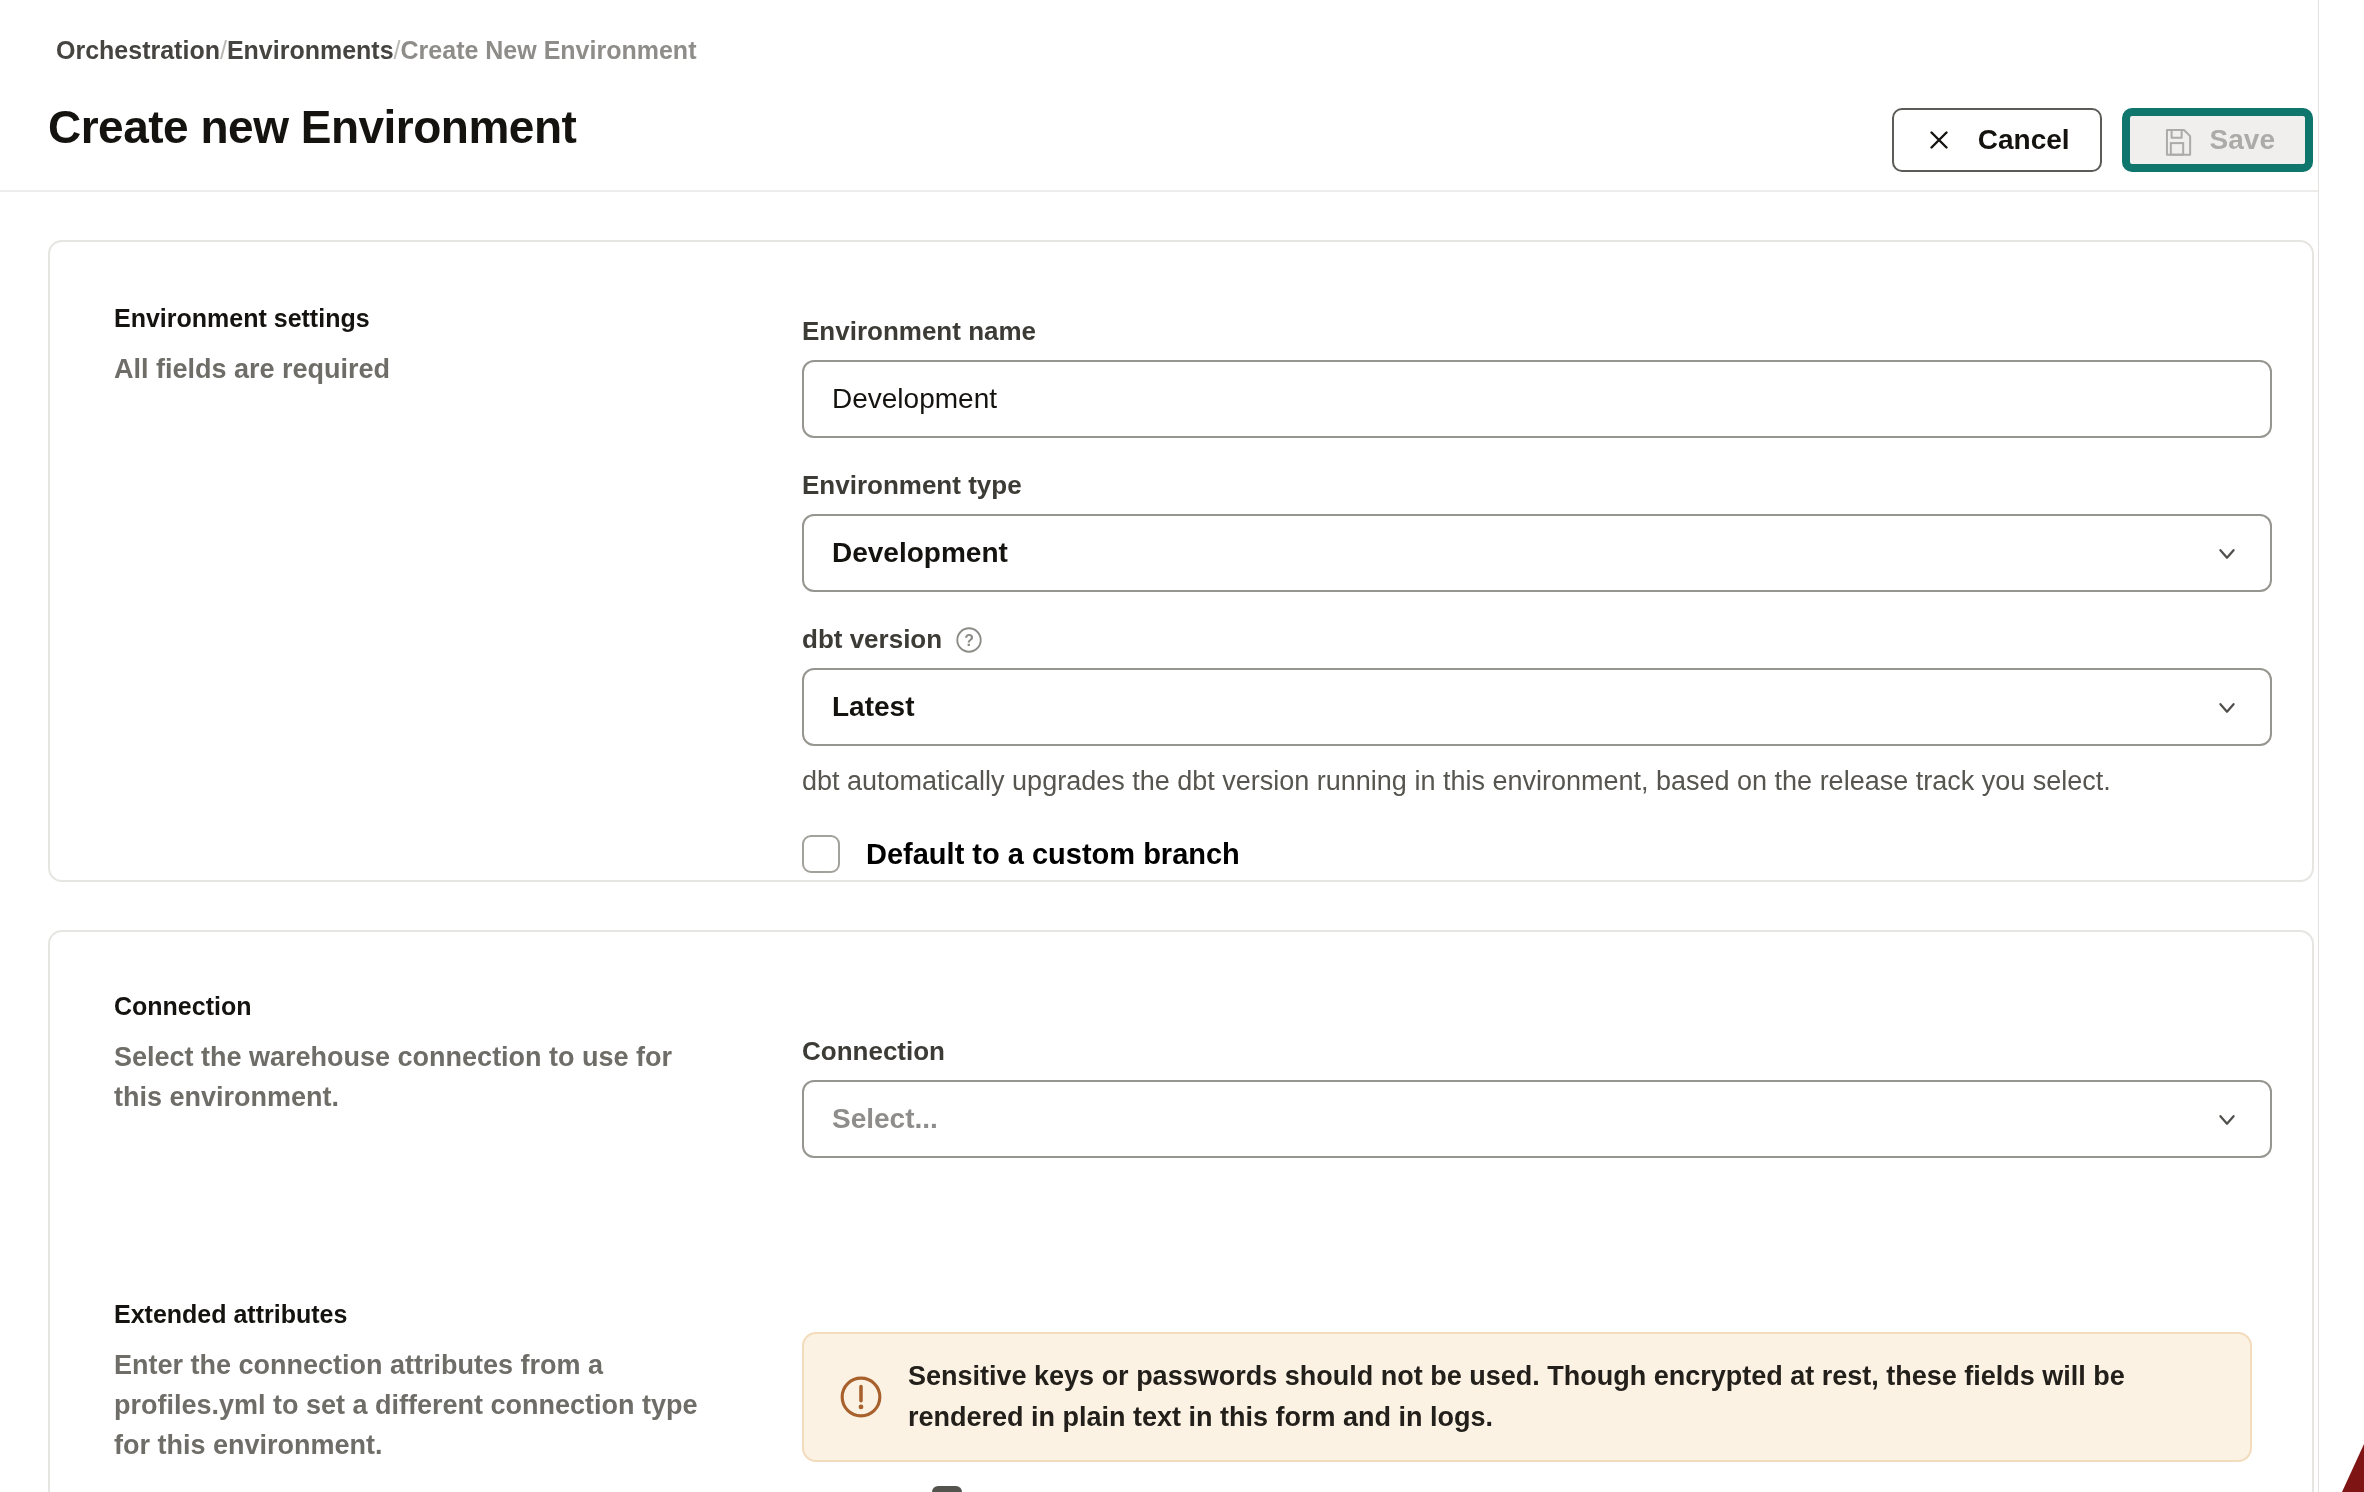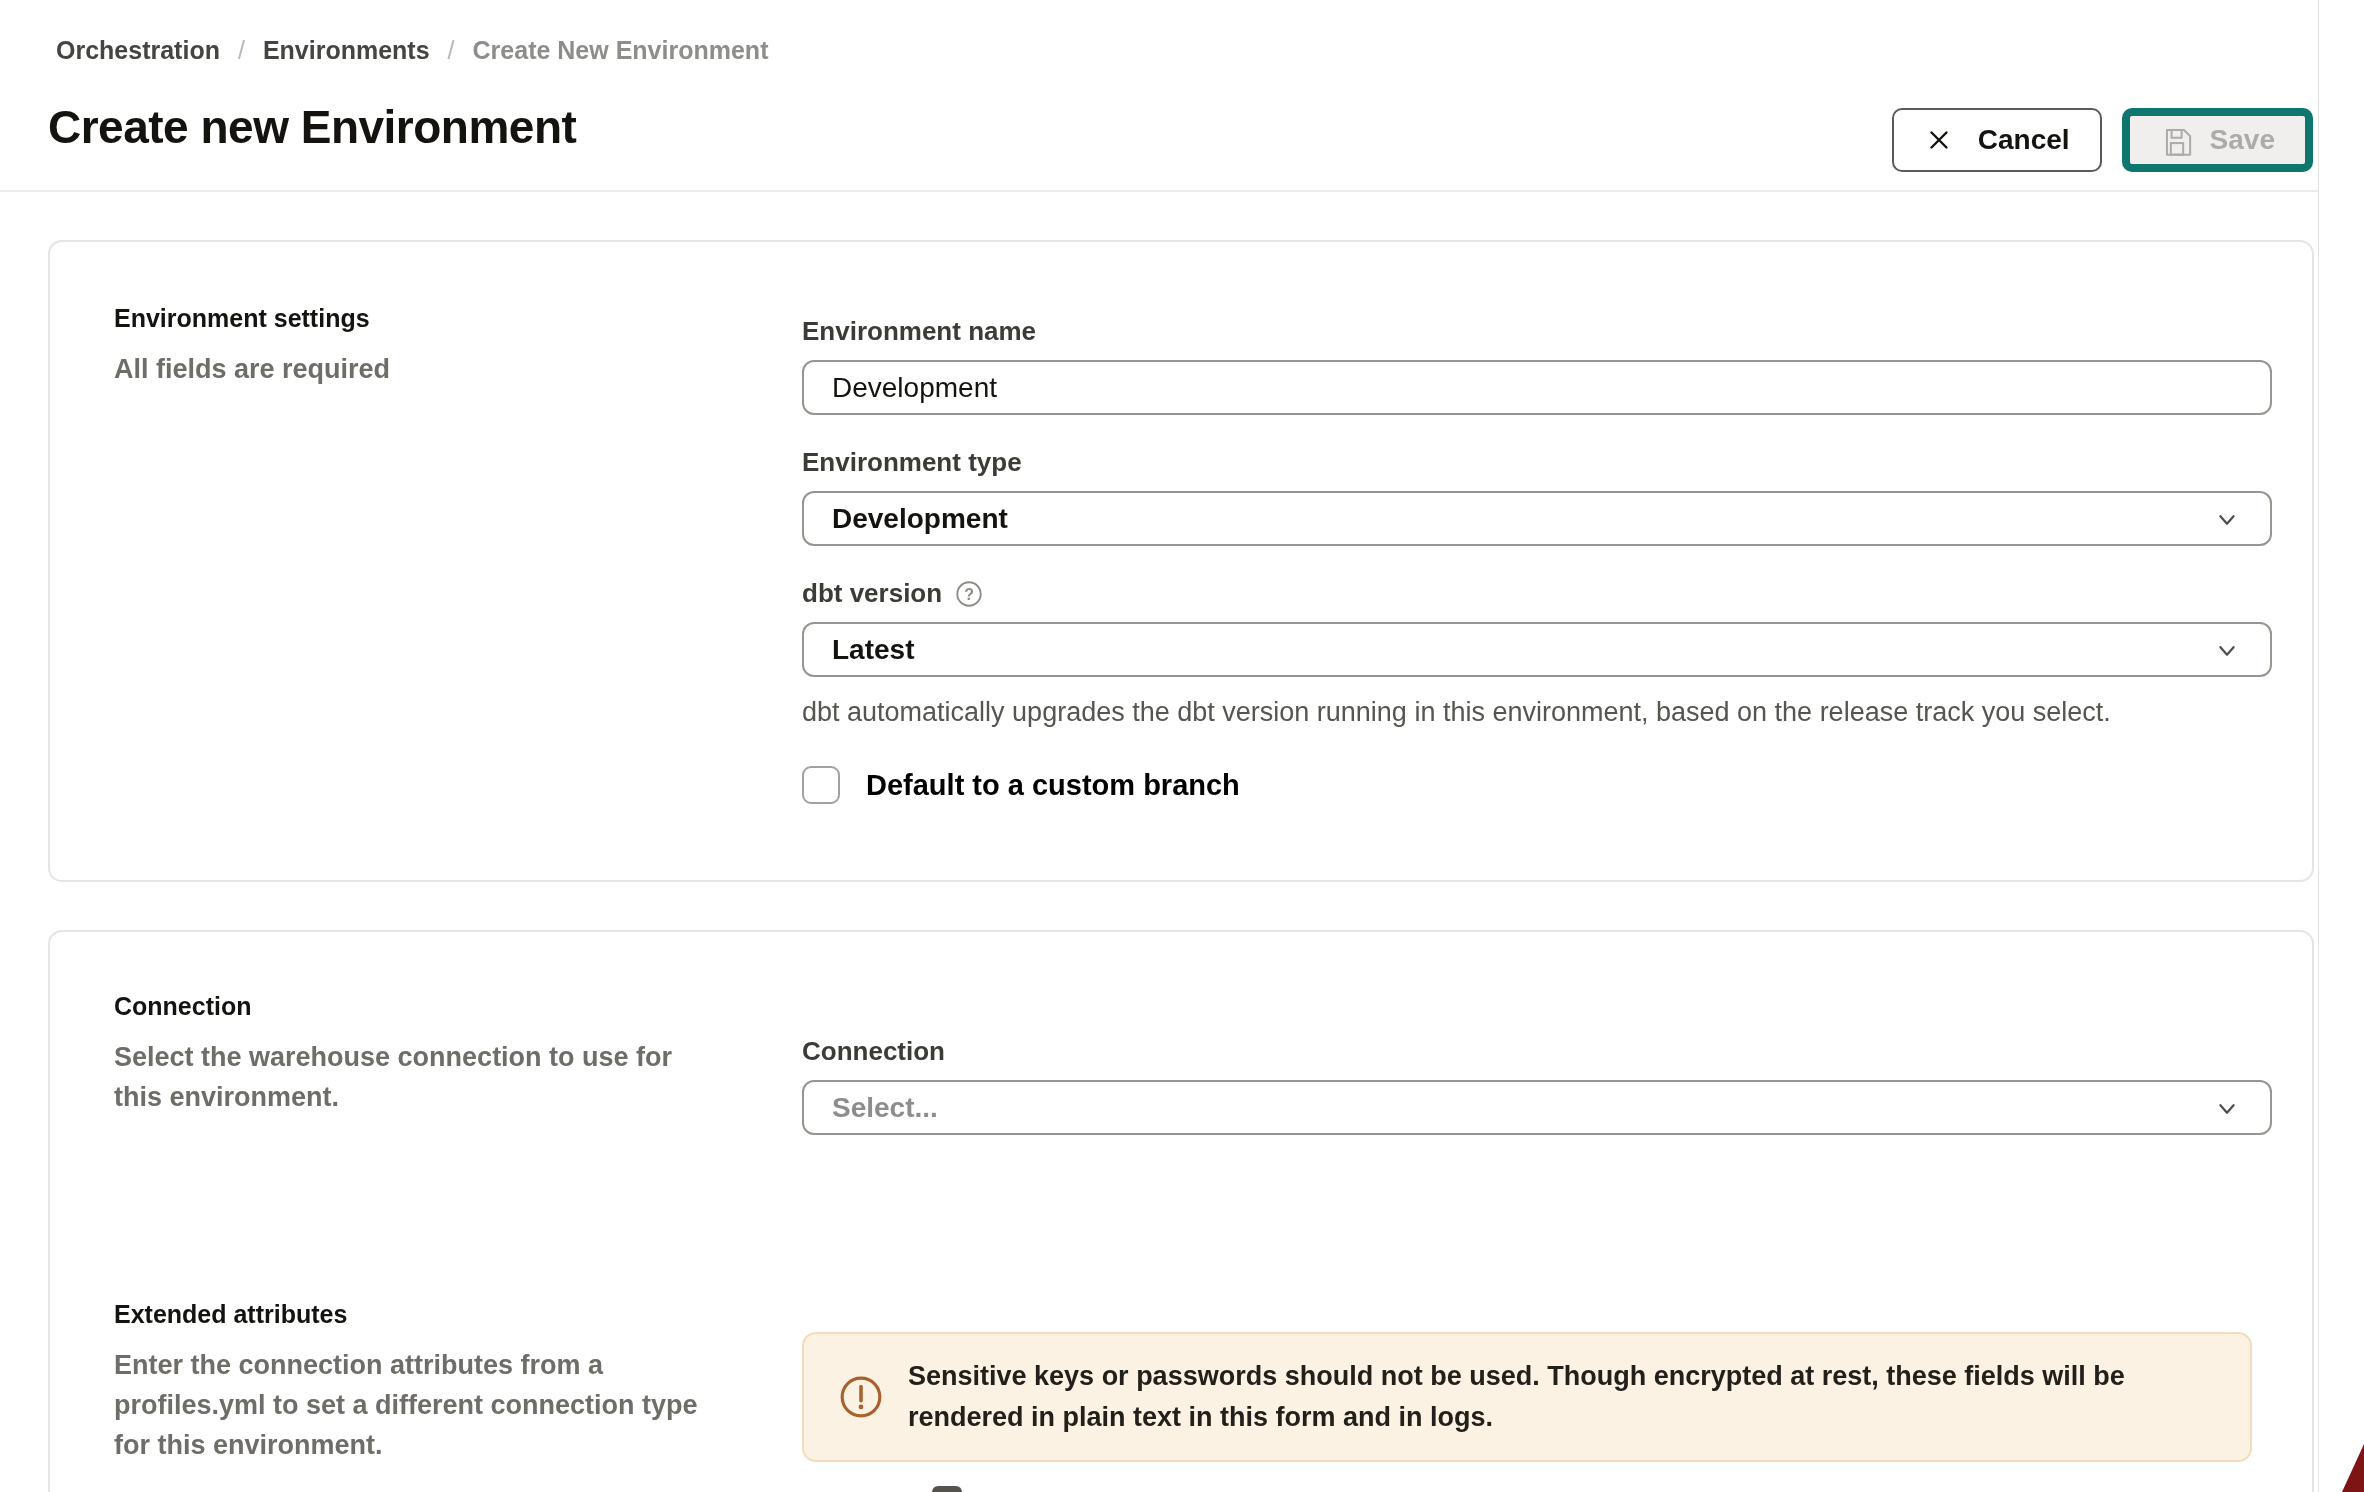--- a/index.html
+++ b/index.html
@@ -8,21 +8,21 @@
     font-family:"Liberation Sans", sans-serif;
     background:#ffffff;
     position:relative;
     overflow:hidden;
     color:#14130f;
   }
 
   
   .breadcrumb {
     position:absolute; top:36px; left:56px;
-    display:flex; align-items:center; gap:18px;
+    display:flex; align-items:center; 
     font-size:25px; font-weight:600; color:#454440;
   }
   .breadcrumb .sep { color:#b9b8b4; font-weight:400; }
   .breadcrumb .last { color:#8e8d89; }
 
   .page-title {
     position:absolute; top:100px; left:48px;
     font-size:46px; font-weight:700; letter-spacing:-0.5px; color:#14130f;
   }
 
@@ -56,21 +56,21 @@
   .section-title { font-size:25px; font-weight:700; color:#14130f; }
   .section-sub   { font-size:27px; color:#6e6d68; line-height:40px; margin-top:16px;font-weight:bold; }
 
   .form-col { position:absolute; left:752px; width:1470px; }
 
   .field-label {
     font-size:26px; font-weight:600; color:#3c3b36;
     display:flex; align-items:center; gap:12px; margin-bottom:13px;
   }
   .text-input, .select-box {
-    width:100%; height:55px;
+    width:100%; height:78px;
     border:2px solid #97958f; border-radius:12px;
     background:#fff; font-size:28px; color:#14130f;
     padding:4px 28px; font-family:inherit;
   }
   .text-input { font-weight:400; }
   .select-box {
     display:flex; align-items:center; justify-content:space-between;
     cursor:pointer;
   }
   .select-value { font-weight:700; }

